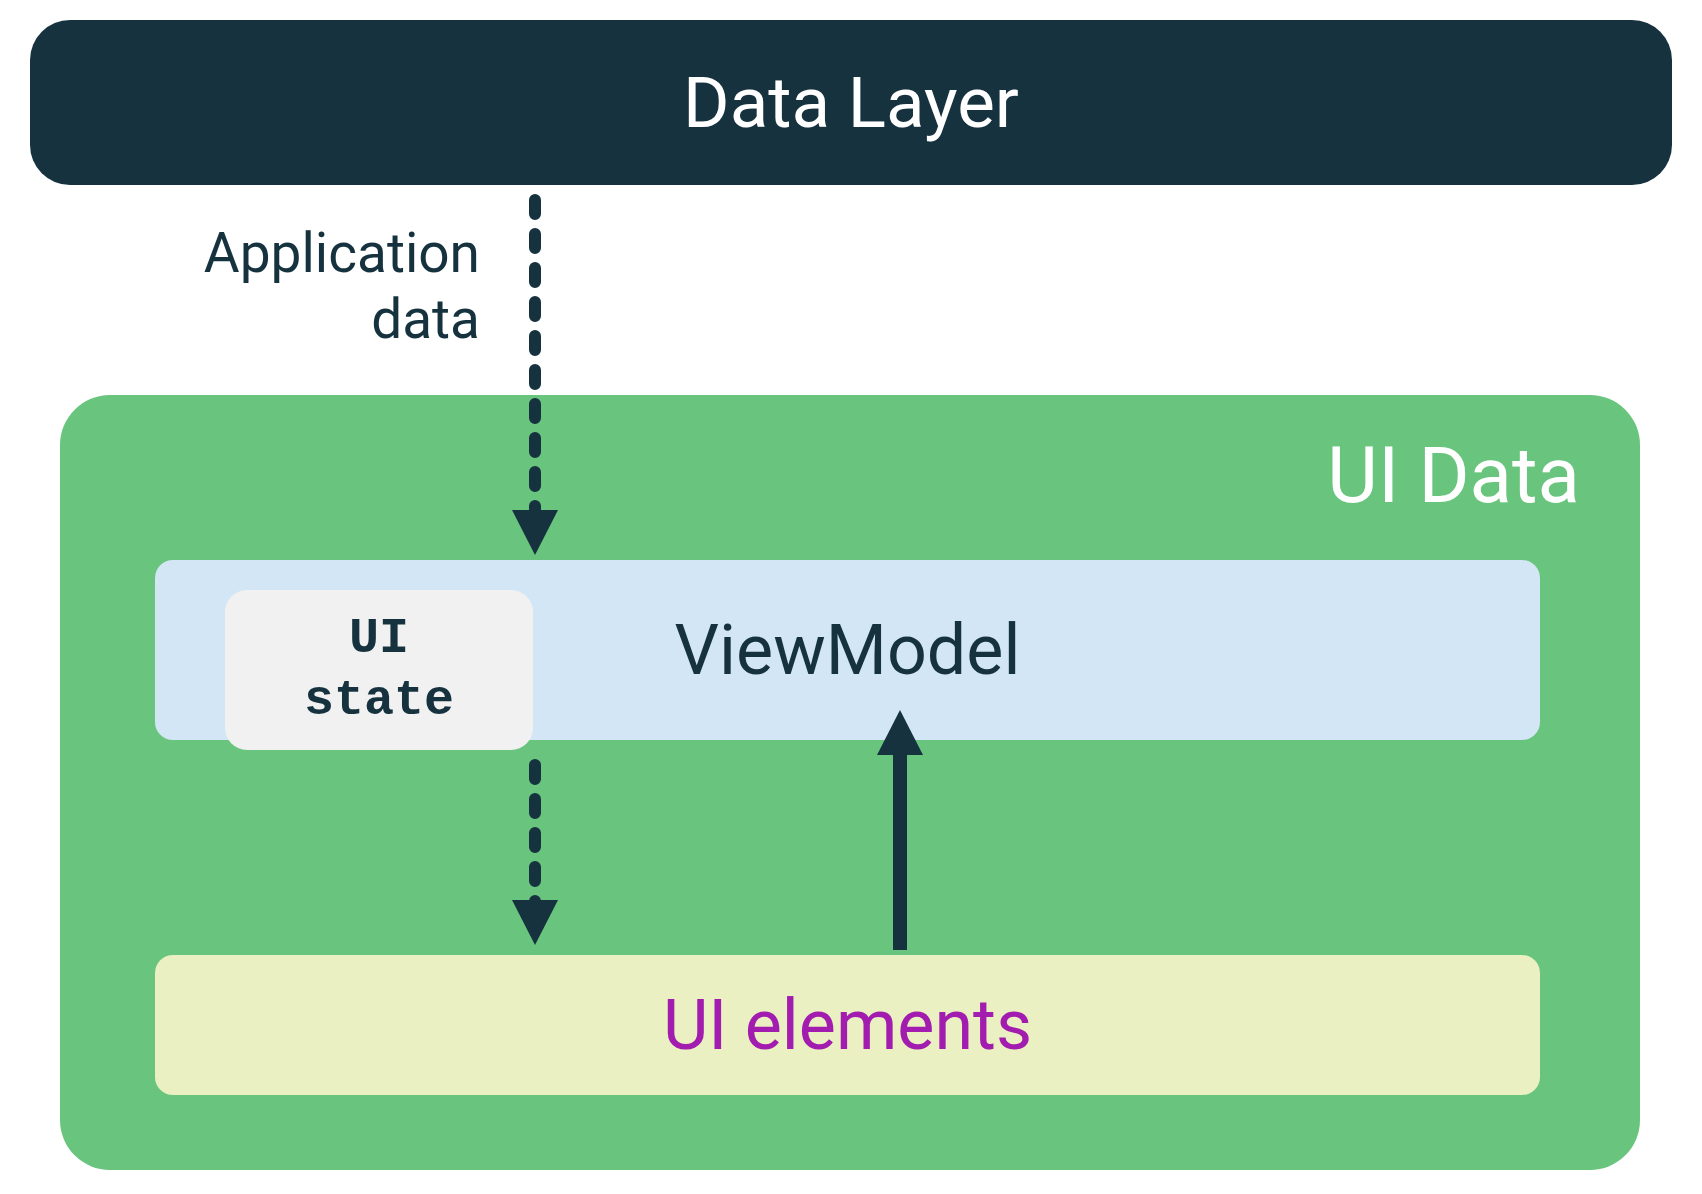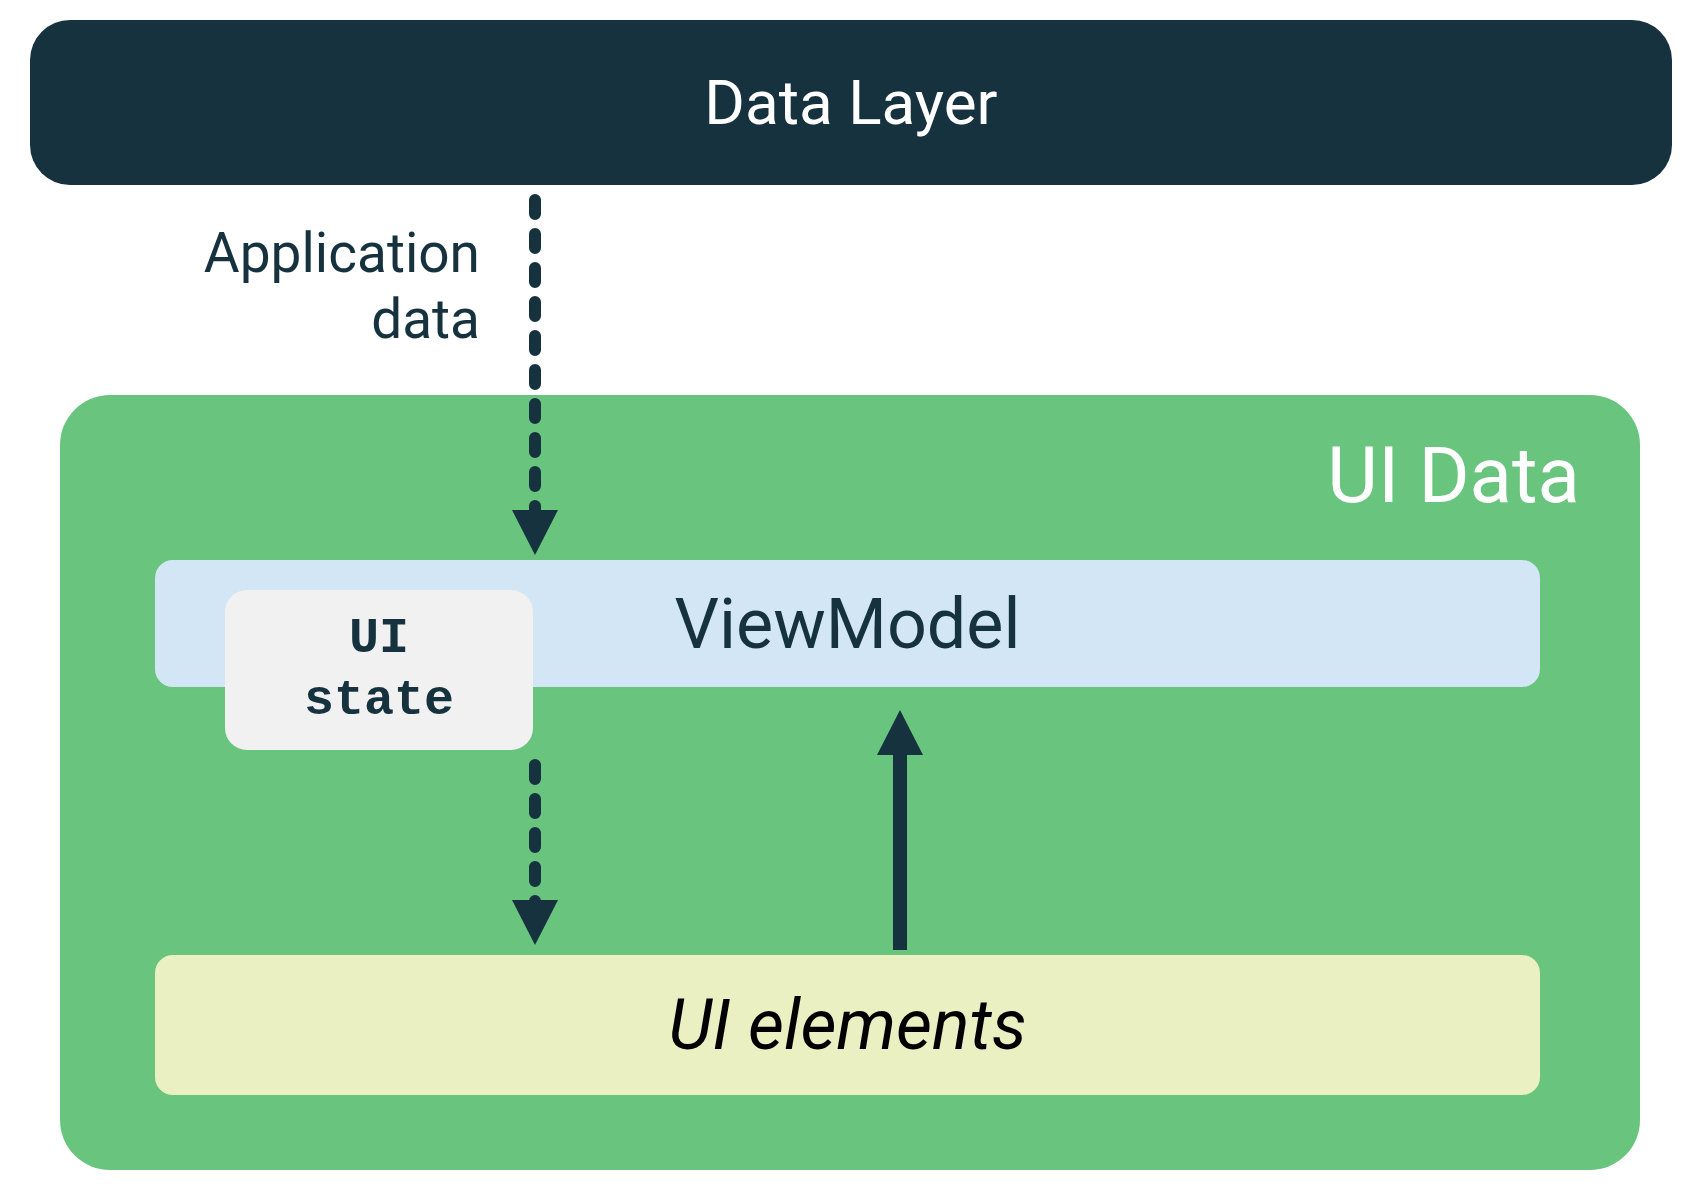--- a/index.html
+++ b/index.html
@@ -22,21 +22,21 @@
       width: 1642px;
       height: 165px;
       background: #16323f;
       border-radius: 40px;
       display: flex;
       align-items: center;
       justify-content: center;
     }
     .data-layer-label {
       color: white;
-      font-size: 62px;
+      font-size: 71px;
       font-weight: 400;
     }
     .app-data-label {
       position: absolute;
       left: 160px;
       top: 220px;
       color: #16323f;
       font-size: 55px;
       font-weight: 400;
       text-align: right;
@@ -58,21 +58,21 @@
       top: 35px;
       color: white;
       font-size: 78px;
       font-weight: 400;
     }
     .viewmodel {
       position: absolute;
       left: 95px;
       top: 165px;
       width: 1385px;
-      height: 127px;
+      height: 180px;
       background: #d3e6f5;
       border-radius: 18px;
       display: flex;
       align-items: center;
       justify-content: center;
     }
     .viewmodel-label {
       color: #16323f;
       font-size: 70px;
       font-weight: 400;
@@ -104,24 +104,23 @@
       top: 560px;
       width: 1385px;
       height: 140px;
       background: #eaf0c1;
       border-radius: 18px;
       display: flex;
       align-items: center;
       justify-content: center;
     }
     .ui-elements-label {
-      color: #000000;
+      color: #a21caf;
       font-size: 70px;
       font-weight: 400;
-      font-style: italic;
     }
     .events-label {
       position: absolute;
       left: 890px;
       top: 400px;
       color: #16323f;
       font-size: 55px;
       font-weight: 400;
     }
     .svg-overlay {

